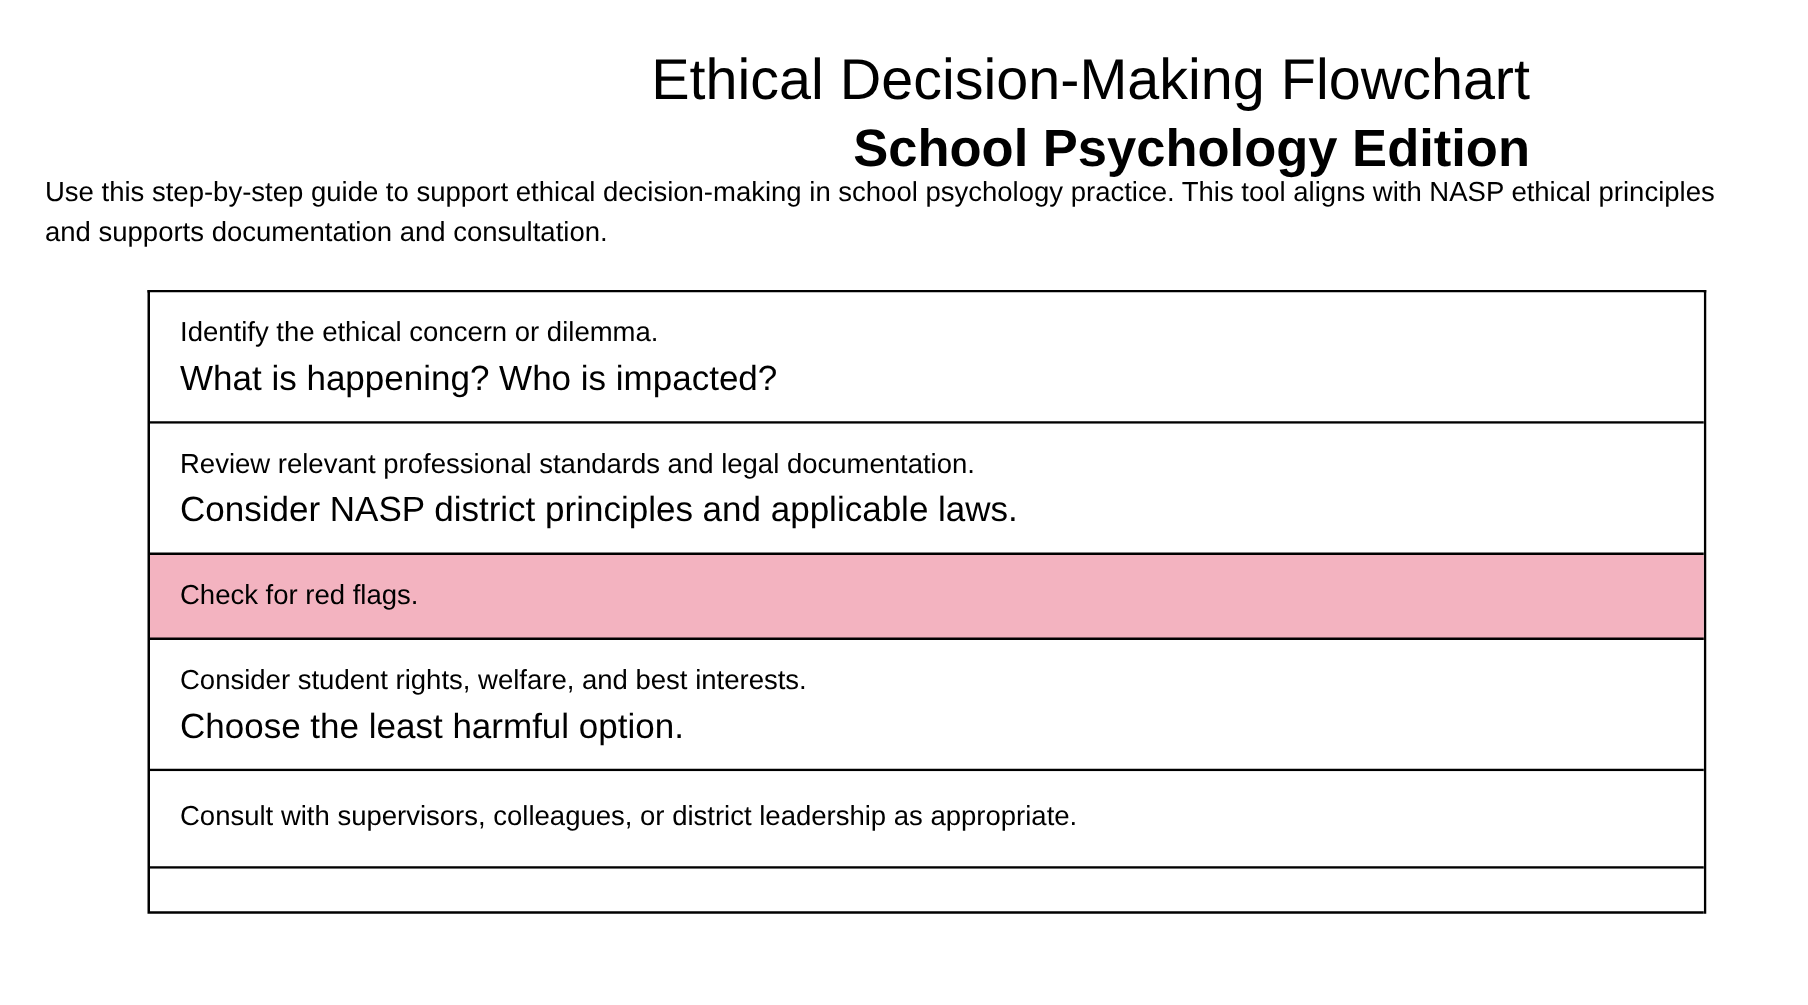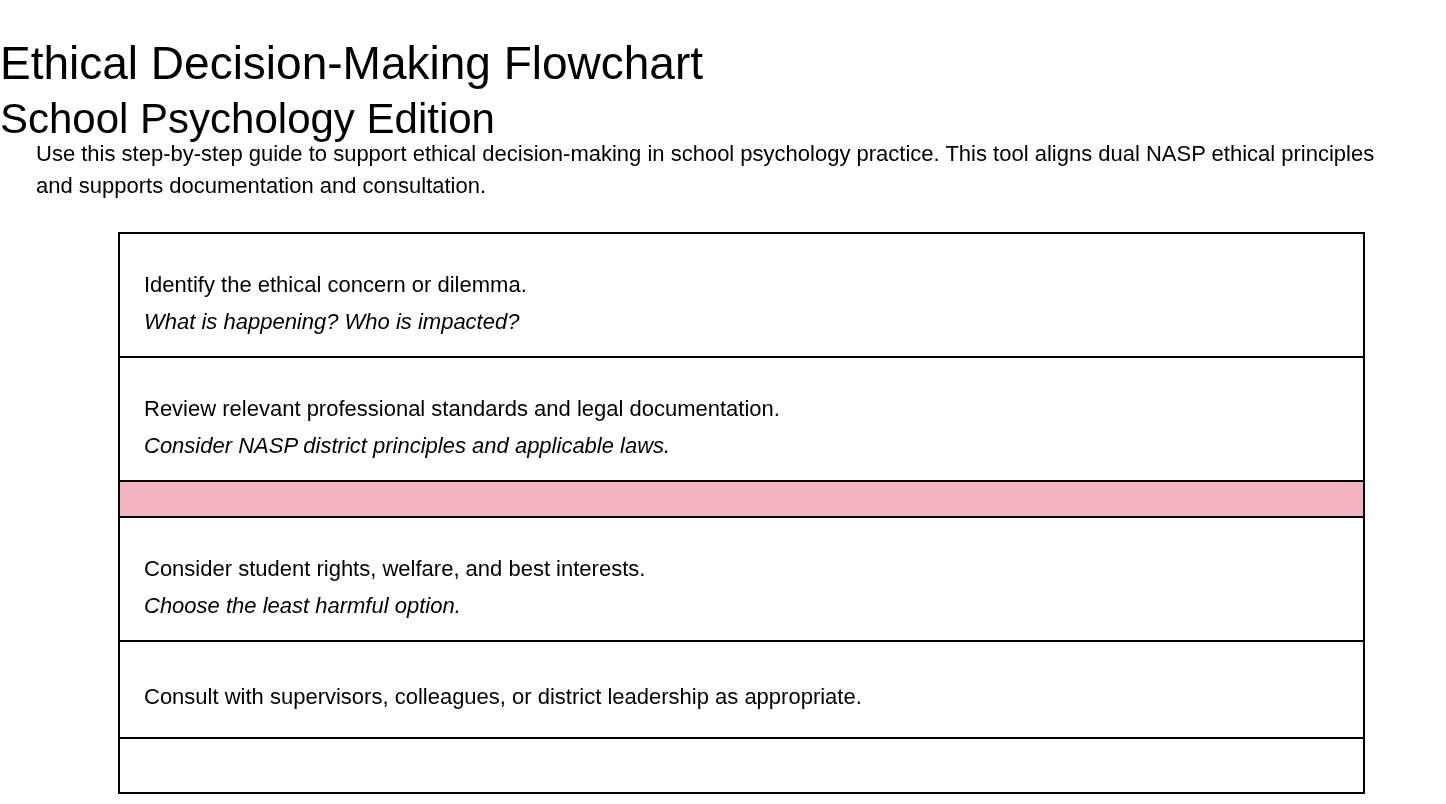--- a/index.html
+++ b/index.html
@@ -26,32 +26,32 @@
     height: 22px;
     overflow: hidden;
   }
   .top-mark svg { display: block; }
 
   .title-block {
     position: absolute;
     top: 40px;
     left: 0;
     width: 1224px;
-    text-align: left;
+    text-align: right;
   }
   .title-line-1 {
     font-size: 46px;
     line-height: 46px;
     font-weight: 400;
     white-space: nowrap;
   }
   .title-line-2 {
     font-size: 42px;
     line-height: 42px;
-    font-weight: 400;
+    font-weight: 700;
     margin-top: 12px;
     white-space: nowrap;
   }
 
   .intro {
     position: absolute;
     top: 138px;
     left: 36px;
     width: 1348px;
     font-size: 22px;
@@ -72,61 +72,60 @@
     padding: 16px 24px 18px 24px;
     box-sizing: border-box;
     background: #ffffff;
   }
   .flow-row.flagged {
     background: #f3b3c0;
   }
   .row-main {
     font-size: 22px;
     line-height: 32px;
-    margin-top: 19px;
   }
   .row-sub {
-    font-size: 22px;
+    font-size: 28px;
     line-height: 32px;
-    font-style: italic;
     margin-top: 5px;
   }
   .row-main.single {
     padding: 4px 0 6px 0;
   }
 </style>
 </head>
 <body>
 
 <div class="top-mark">
   <svg width="120" height="22" viewBox="0 0 120 22" xmlns="http://www.w3.org/2000/svg">
     <path d="M38 -20 L60 8 L82 -20 Z" fill="#2f2f74"></path>
   </svg>
 </div>
 
 <div class="title-block">
   <div class="title-line-1">Ethical Decision-Making Flowchart</div>
   <div class="title-line-2">School Psychology Edition</div>
 </div>
 
-<div class="intro">Use this step-by-step guide to support ethical decision-making in school psychology practice. This tool aligns dual NASP ethical principles and supports documentation and consultation.</div>
+<div class="intro">Use this step-by-step guide to support ethical decision-making in school psychology practice. This tool aligns with NASP ethical principles and supports documentation and consultation.</div>
 
 <div class="flow-table">
 
   <div class="flow-row">
     <div class="row-main">Identify the ethical concern or dilemma.</div>
     <div class="row-sub">What is happening? Who is impacted?</div>
   </div>
 
   <div class="flow-row">
     <div class="row-main">Review relevant professional standards and legal documentation.</div>
     <div class="row-sub">Consider NASP district principles and applicable laws.</div>
   </div>
 
   <div class="flow-row flagged">
+    <div class="row-main">Check for red flags.</div>
   </div>
 
   <div class="flow-row">
     <div class="row-main">Consider student rights, welfare, and best interests.</div>
     <div class="row-sub">Choose the least harmful option.</div>
   </div>
 
   <div class="flow-row">
     <div class="row-main single">Consult with supervisors, colleagues, or district leadership as appropriate.</div>
   </div>

